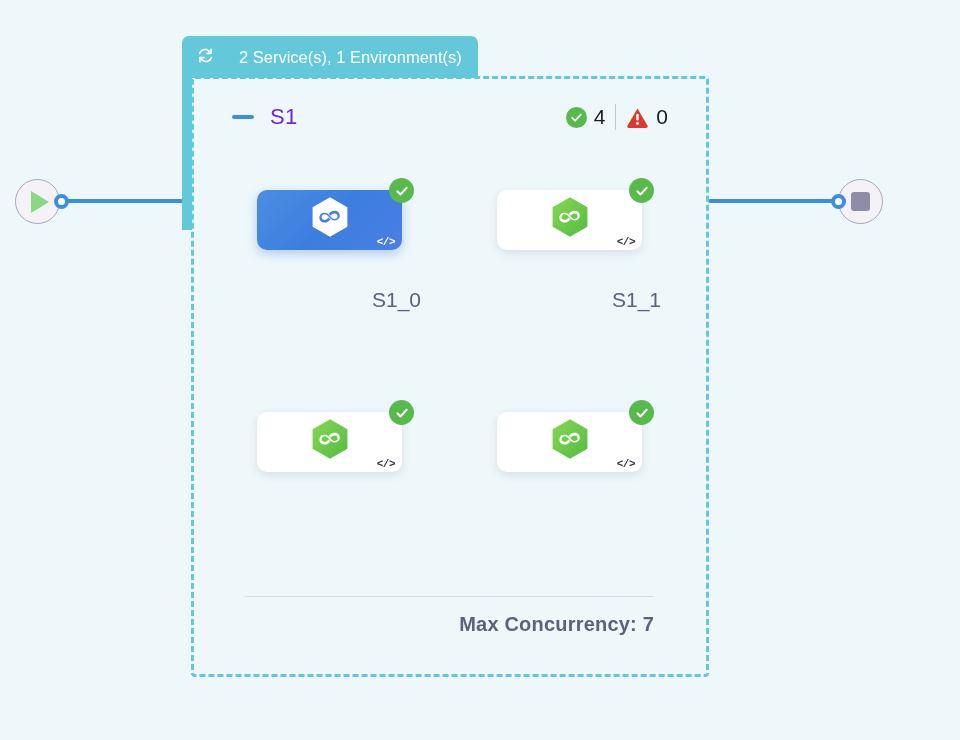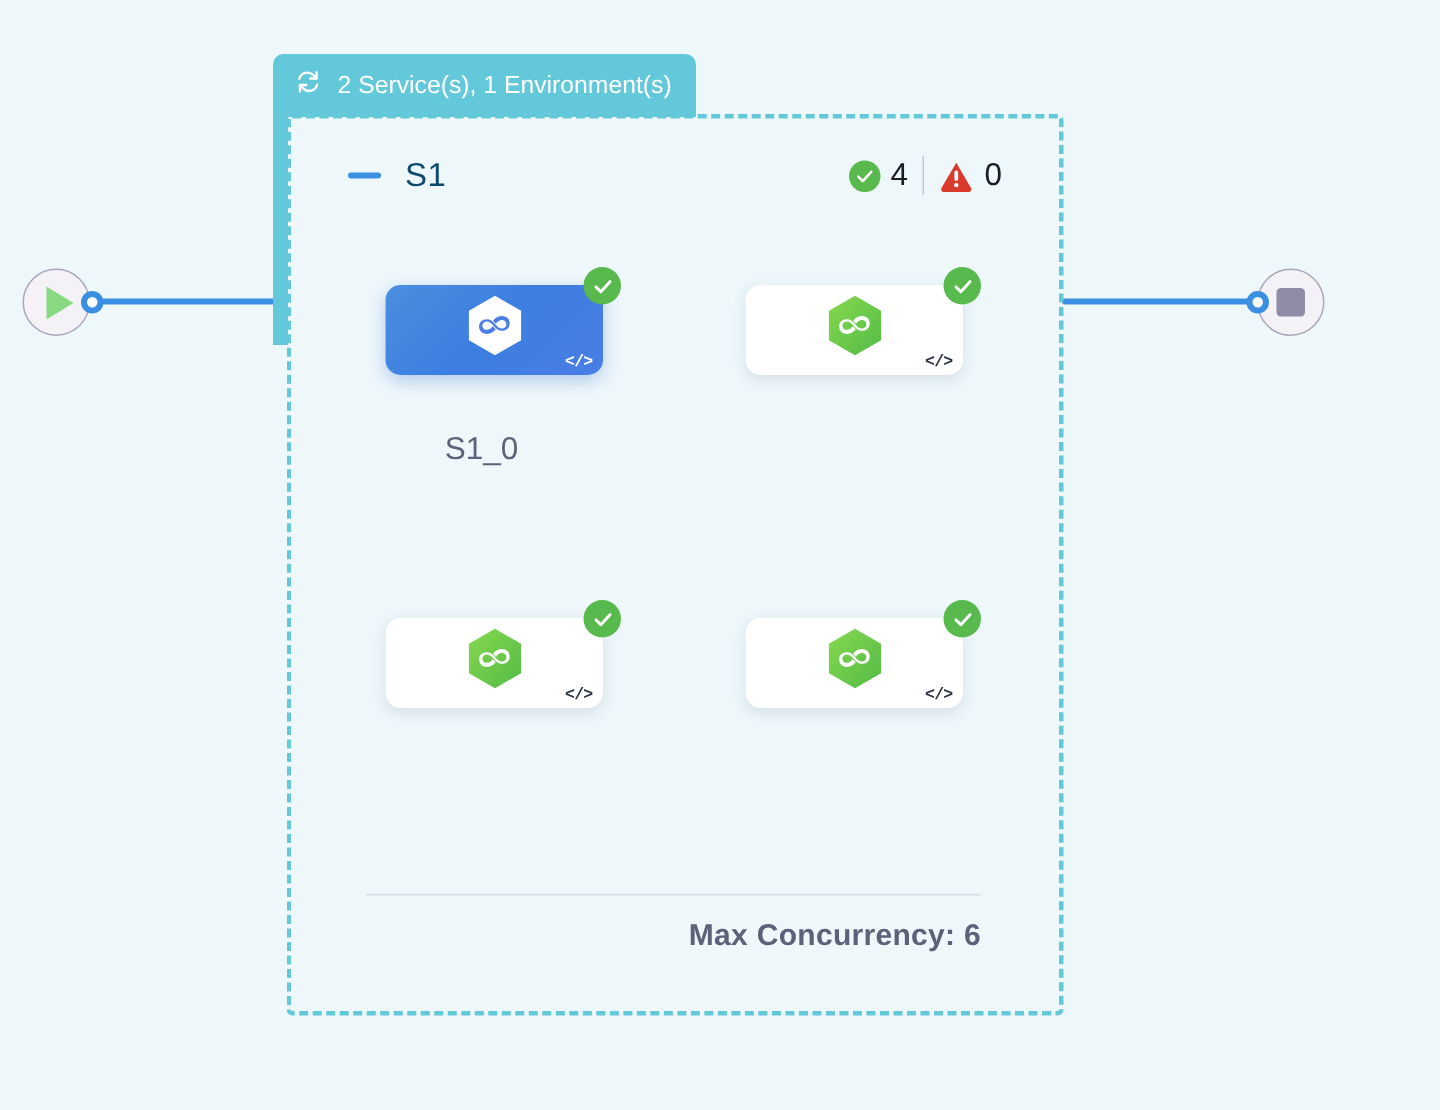--- a/index.html
+++ b/index.html
@@ -79,21 +79,21 @@
   .group-tab {
     position: absolute;
     left: 182px;
     top: 36px;
     height: 42px;
     padding: 0 16px 0 14px;
     background: #63c8da;
     border-radius: 7px 7px 0 0;
     display: flex;
     align-items: center;
-    gap: 10px;
+    gap: 24px;
     color: #ffffff;
     font-size: 16.5px;
     box-sizing: border-box;
     z-index: 3;
   }
   .group-tab-title { white-space: nowrap; }
 
   .tab-stem {
     position: absolute;
     left: 182px;
@@ -130,21 +130,21 @@
   .collapse-icon {
     width: 22px;
     height: 4px;
     border-radius: 2px;
     background: #3b8fe3;
     flex: 0 0 auto;
   }
   .group-name {
     margin-left: 16px;
     font-size: 22px;
-    color: #0c4a6e;
+    color: #6d28d9;
     letter-spacing: .3px;
   }
   .stats {
     margin-left: auto;
     display: flex;
     align-items: center;
     gap: 10px;
   }
   .stat {
     display: flex;
@@ -216,21 +216,21 @@
     font-family: "Liberation Mono", monospace;
     font-weight: bold;
     letter-spacing: -.5px;
   }
   .code-dark  { color: #2c3245; }
   .code-light { color: #ffffff; }
 
   .node-label {
     position: absolute;
     width: 200px;
-    text-align: center;
+    text-align: right;
     font-size: 21px;
     color: #5c6279;
     z-index: 5;
   }
   .label-0 { left: 221px; top: 288px; }
   .label-1 { left: 461px; top: 288px; }
   .label-2 { left: 221px; top: 511px; }
   .label-3 { left: 461px; top: 511px; }
 
   
@@ -390,17 +390,18 @@
     </span>
     <span class="badge">
       <svg width="14" height="14" viewBox="0 0 24 24" fill="none" stroke="#ffffff" stroke-width="3.4" stroke-linecap="round" stroke-linejoin="round">
         <polyline points="4,12.5 9.5,18 20,6.5"></polyline>
       </svg>
     </span>
     <span class="code-mark code-dark">&lt;/&gt;</span>
   </div>
 
   <div class="node-label label-0">S1_0</div>
+  <div class="node-label label-1">S1_1</div>
 
   <div class="footer-divider"></div>
-  <div class="footer-text">Max Concurrency: 6</div>
+  <div class="footer-text">Max Concurrency: 7</div>
 
 </div>
 
 </body></html>

